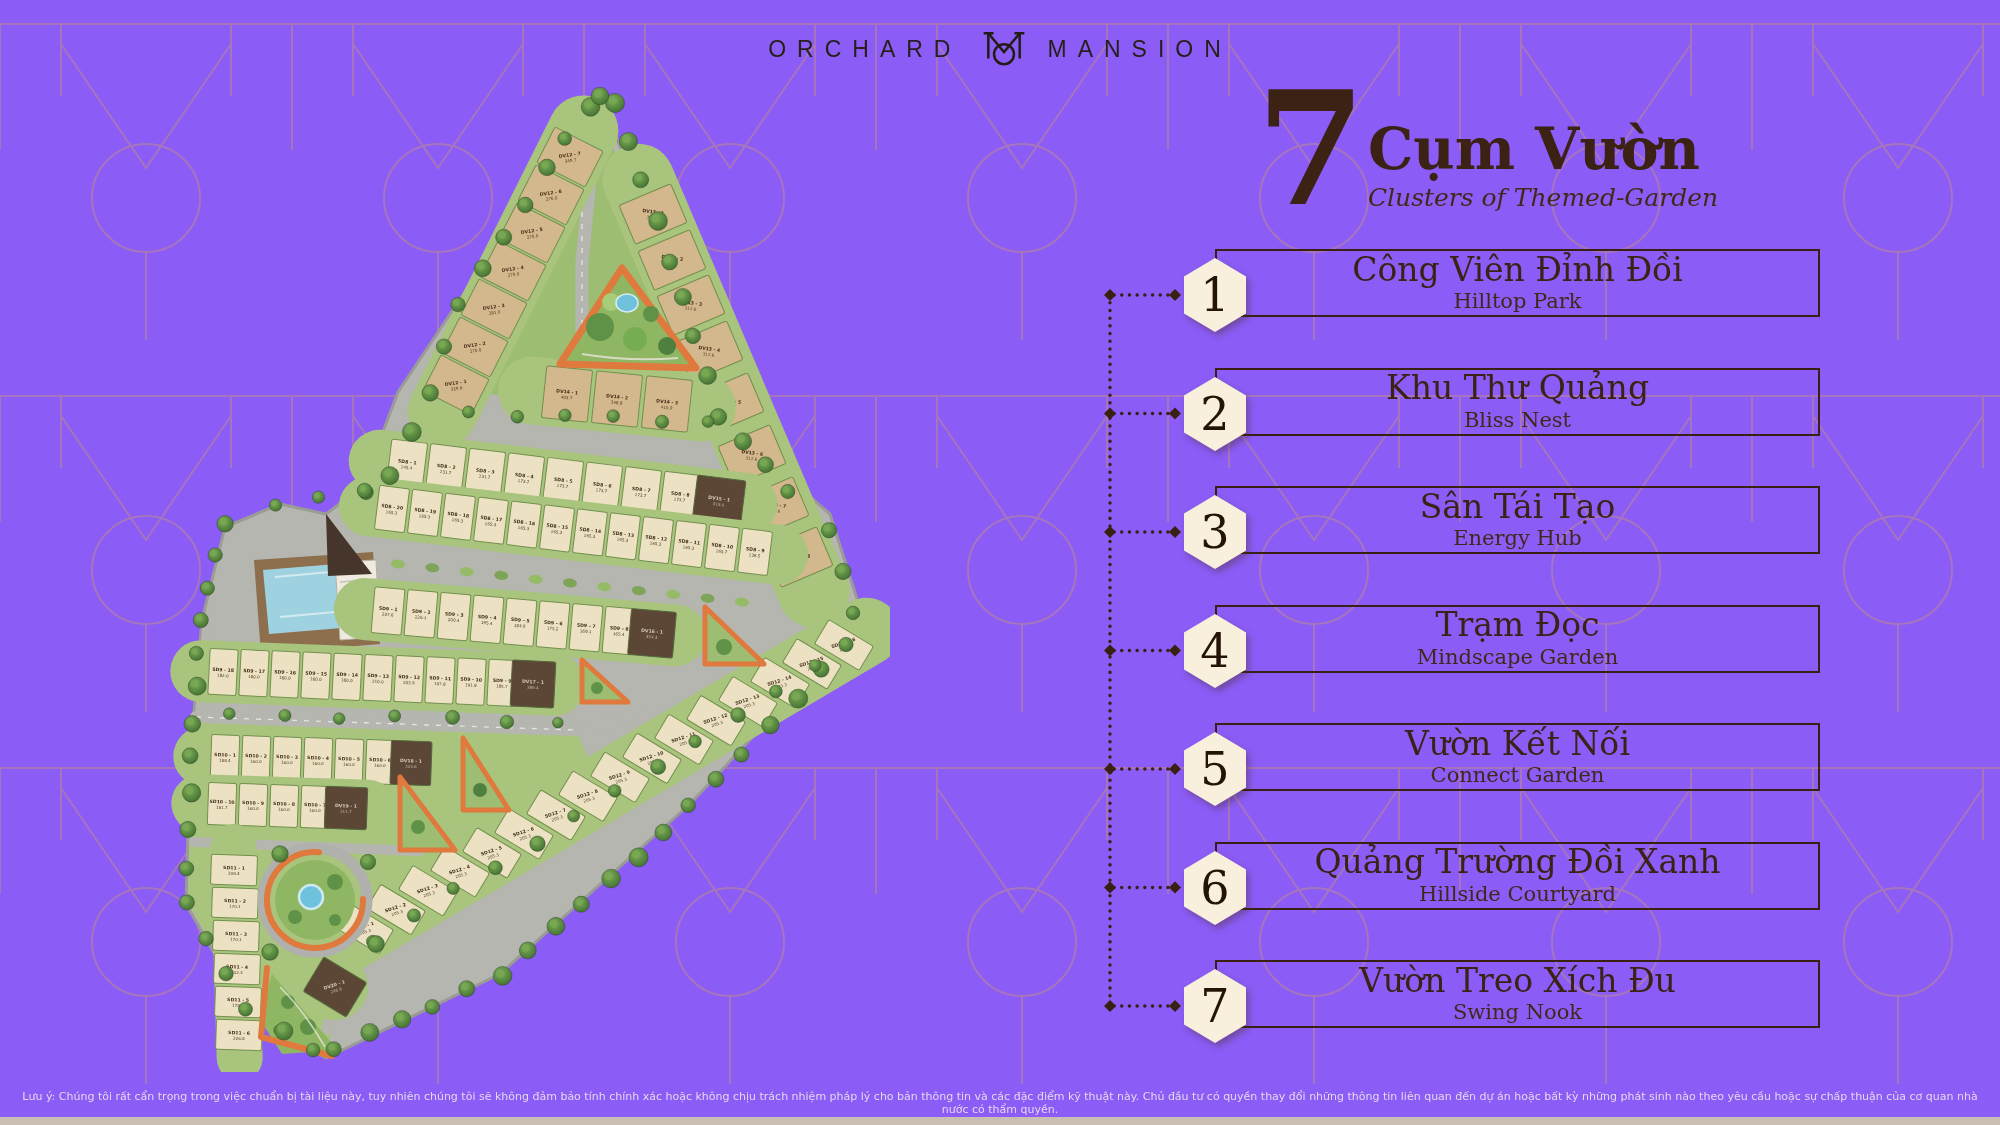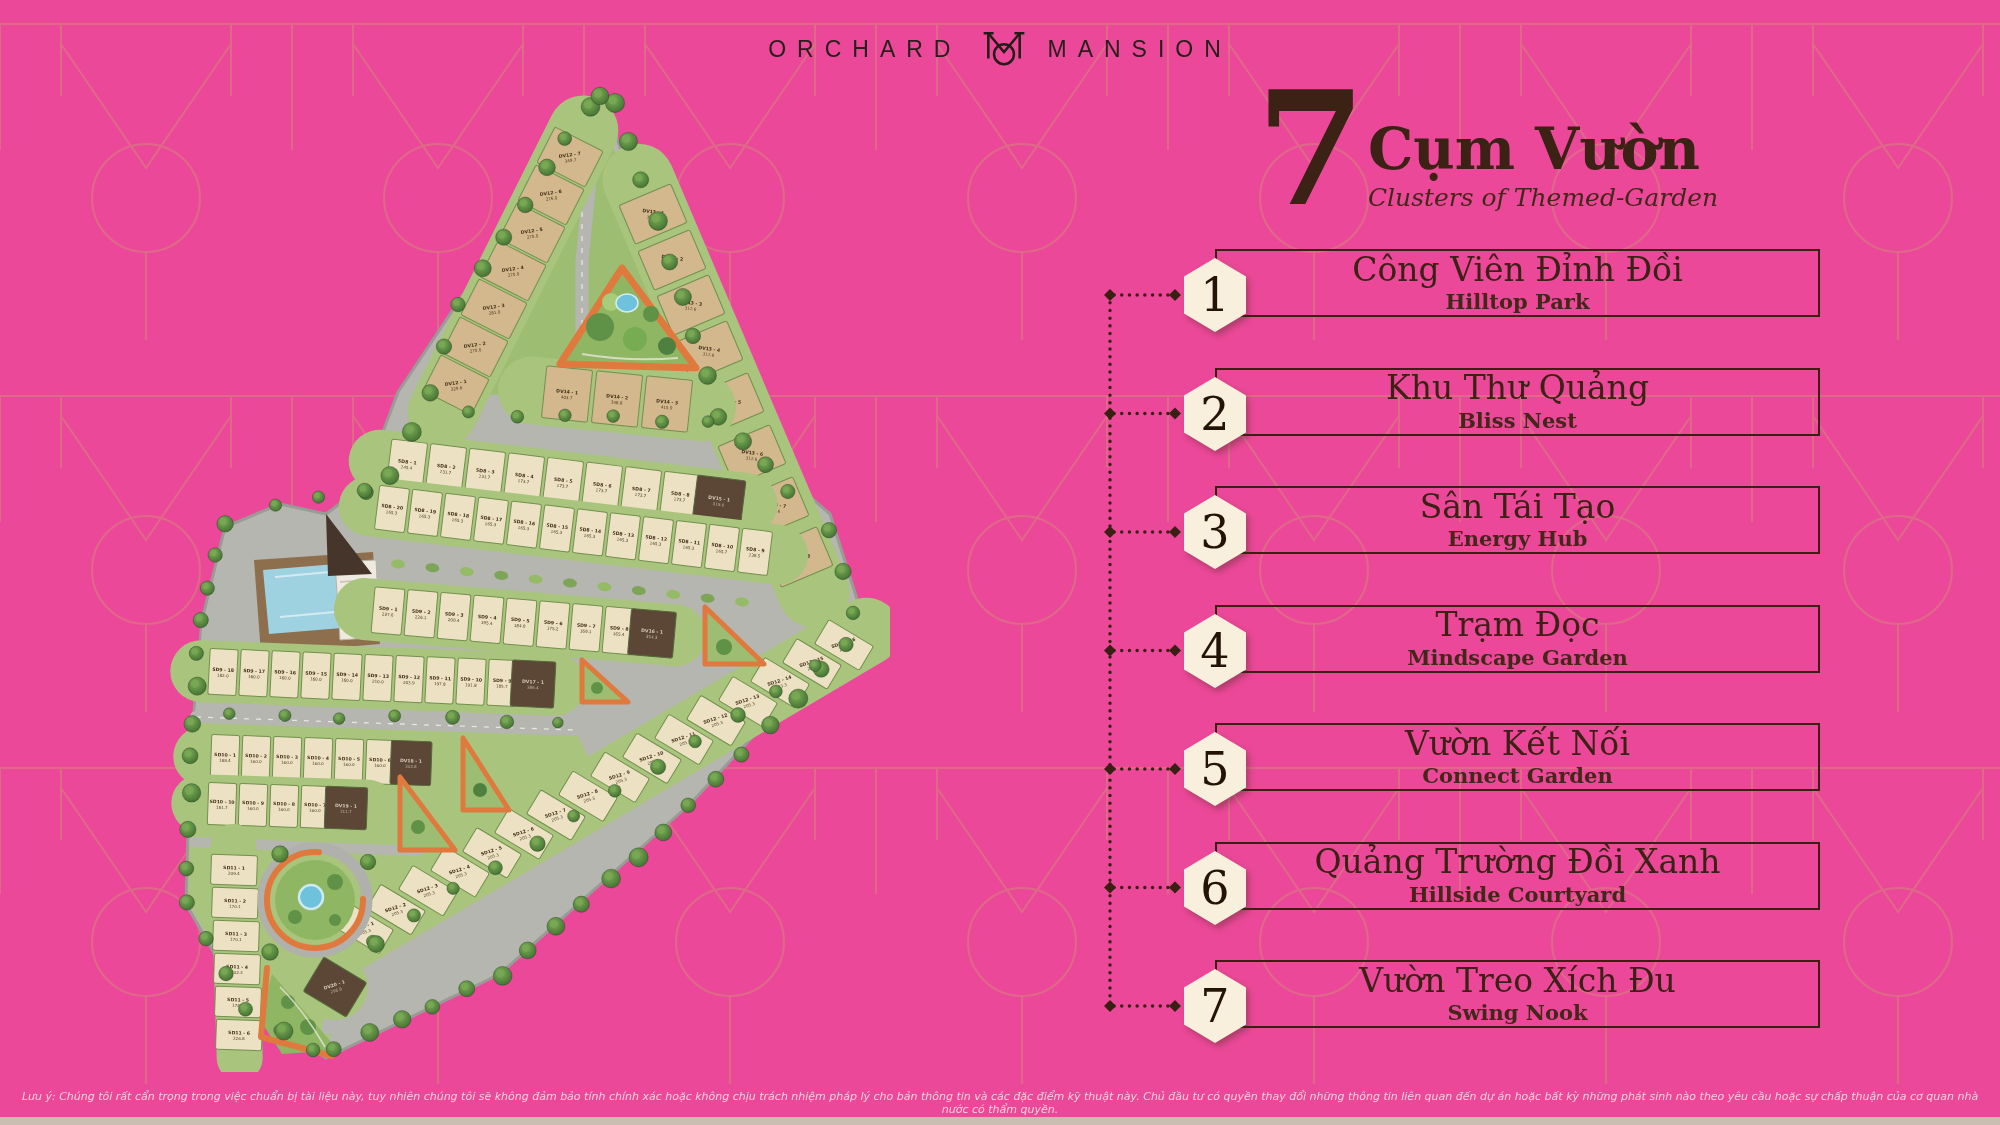--- a/index.html
+++ b/index.html
@@ -1,50 +1,50 @@
 <!DOCTYPE html>
 <html><head>
 <meta charset="utf-8">
 <style>
   html,body{margin:0;padding:0;background:#ecc8a5;}
-  .page{position:relative;width:2000px;height:1125px;overflow:hidden;background:#ec4899;
+  .page{position:relative;width:2000px;height:1125px;overflow:hidden;background:#8b5cf6;
         font-family:"DejaVu Serif", serif;}
   .bg-pattern{position:absolute;left:0;top:0;width:2000px;height:1125px;}
 
   
   .logo{position:absolute;left:0;top:26px;width:2000px;display:flex;align-items:center;
         justify-content:center;gap:20px;}
   .logo .word{font-family:"Liberation Sans",sans-serif;font-size:23px;font-weight:500;
         letter-spacing:11px;color:#27201a;}
 
   
   .heading{position:absolute;left:1256px;top:76px;display:flex;align-items:flex-start;color:#3b2214;}
   .heading .big-num{font-size:158px;line-height:0.92;font-weight:bold;letter-spacing:-4px;}
   .heading .tcol{display:flex;flex-direction:column;align-items:flex-start;margin-top:44px;margin-left:6px;}
   .heading .title{font-size:57px;font-weight:bold;line-height:1.0;white-space:nowrap;}
   .heading .subtitle{font-size:25px;font-style:italic;margin-top:6px;white-space:nowrap;color:#43281a;}
 
   
   .legend-box{position:absolute;left:1215px;width:605px;height:68px;border:2.5px solid #3a2013;
         box-sizing:border-box;display:flex;flex-direction:column;align-items:center;justify-content:center;}
   .legend-box .vi{font-size:33px;color:#3b2214;line-height:1.05;white-space:nowrap;}
-  .legend-box .en{font-size:21px;color:#43281a;line-height:1.1;margin-top:3px;white-space:nowrap;font-weight:bold;}
+  .legend-box .en{font-size:21px;color:#43281a;line-height:1.1;margin-top:3px;white-space:nowrap;}
   .hexwrap{position:absolute;width:66px;height:76px;filter:drop-shadow(3px 4px 3px rgba(70,45,25,.38));}
   .hexwrap svg{position:absolute;left:0;top:0;}
   .hexwrap .num{position:absolute;left:0;top:0;width:66px;height:76px;display:flex;align-items:center;
         justify-content:center;font-size:46px;color:#241408;font-family:"DejaVu Serif",serif;}
 
   
   .map{position:absolute;left:130px;top:62px;width:760px;height:1010px;}
   .lot-id{font-size:4.6px;font-weight:bold;text-anchor:middle;font-family:"DejaVu Sans",sans-serif;}
   .lot-area{font-size:4.1px;text-anchor:middle;font-family:"DejaVu Sans",sans-serif;}
 
   
   .disclaimer{position:absolute;left:10px;top:1090px;width:1980px;text-align:center;
-        font-family:"DejaVu Sans",sans-serif;font-style:italic;font-size:11px;
+        font-family:"DejaVu Sans",sans-serif;font-size:11px;
         color:rgba(252,246,236,0.80);}
   .bottom-bar{position:absolute;left:0;top:1117px;width:2000px;height:8px;background:#c9beb1;}
 </style>
 </head>
 <body>
 
 <div class="page">
 
   <svg class="bg-pattern" width="2000" height="1125">
     <defs>

